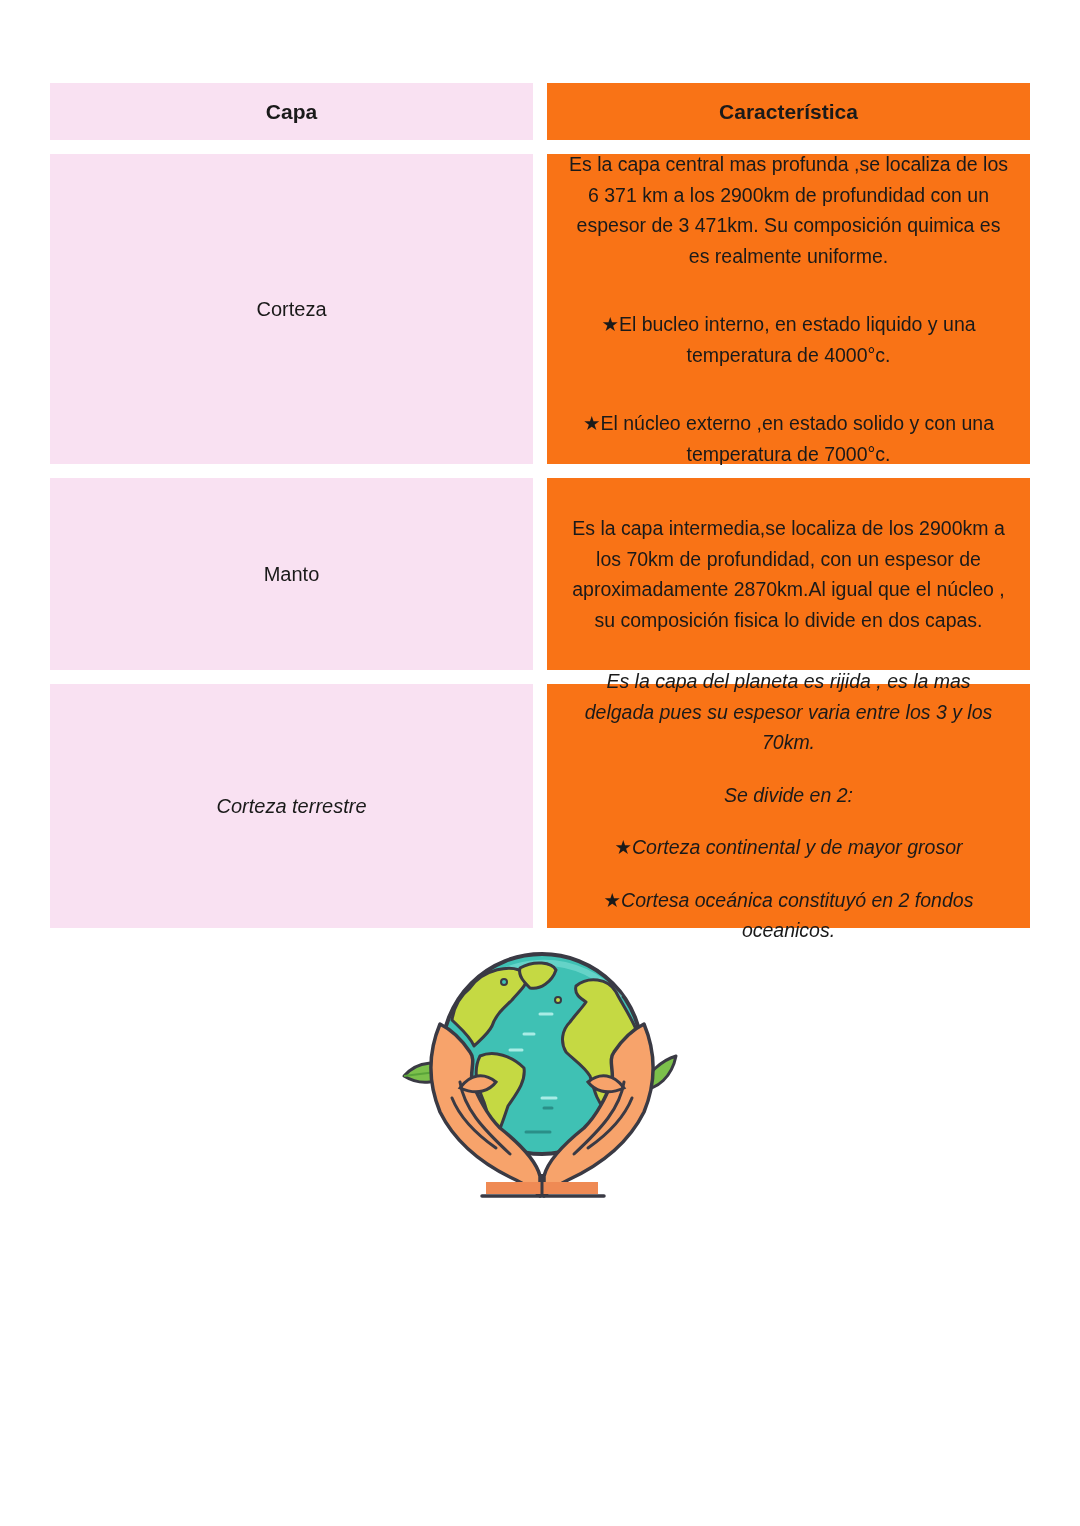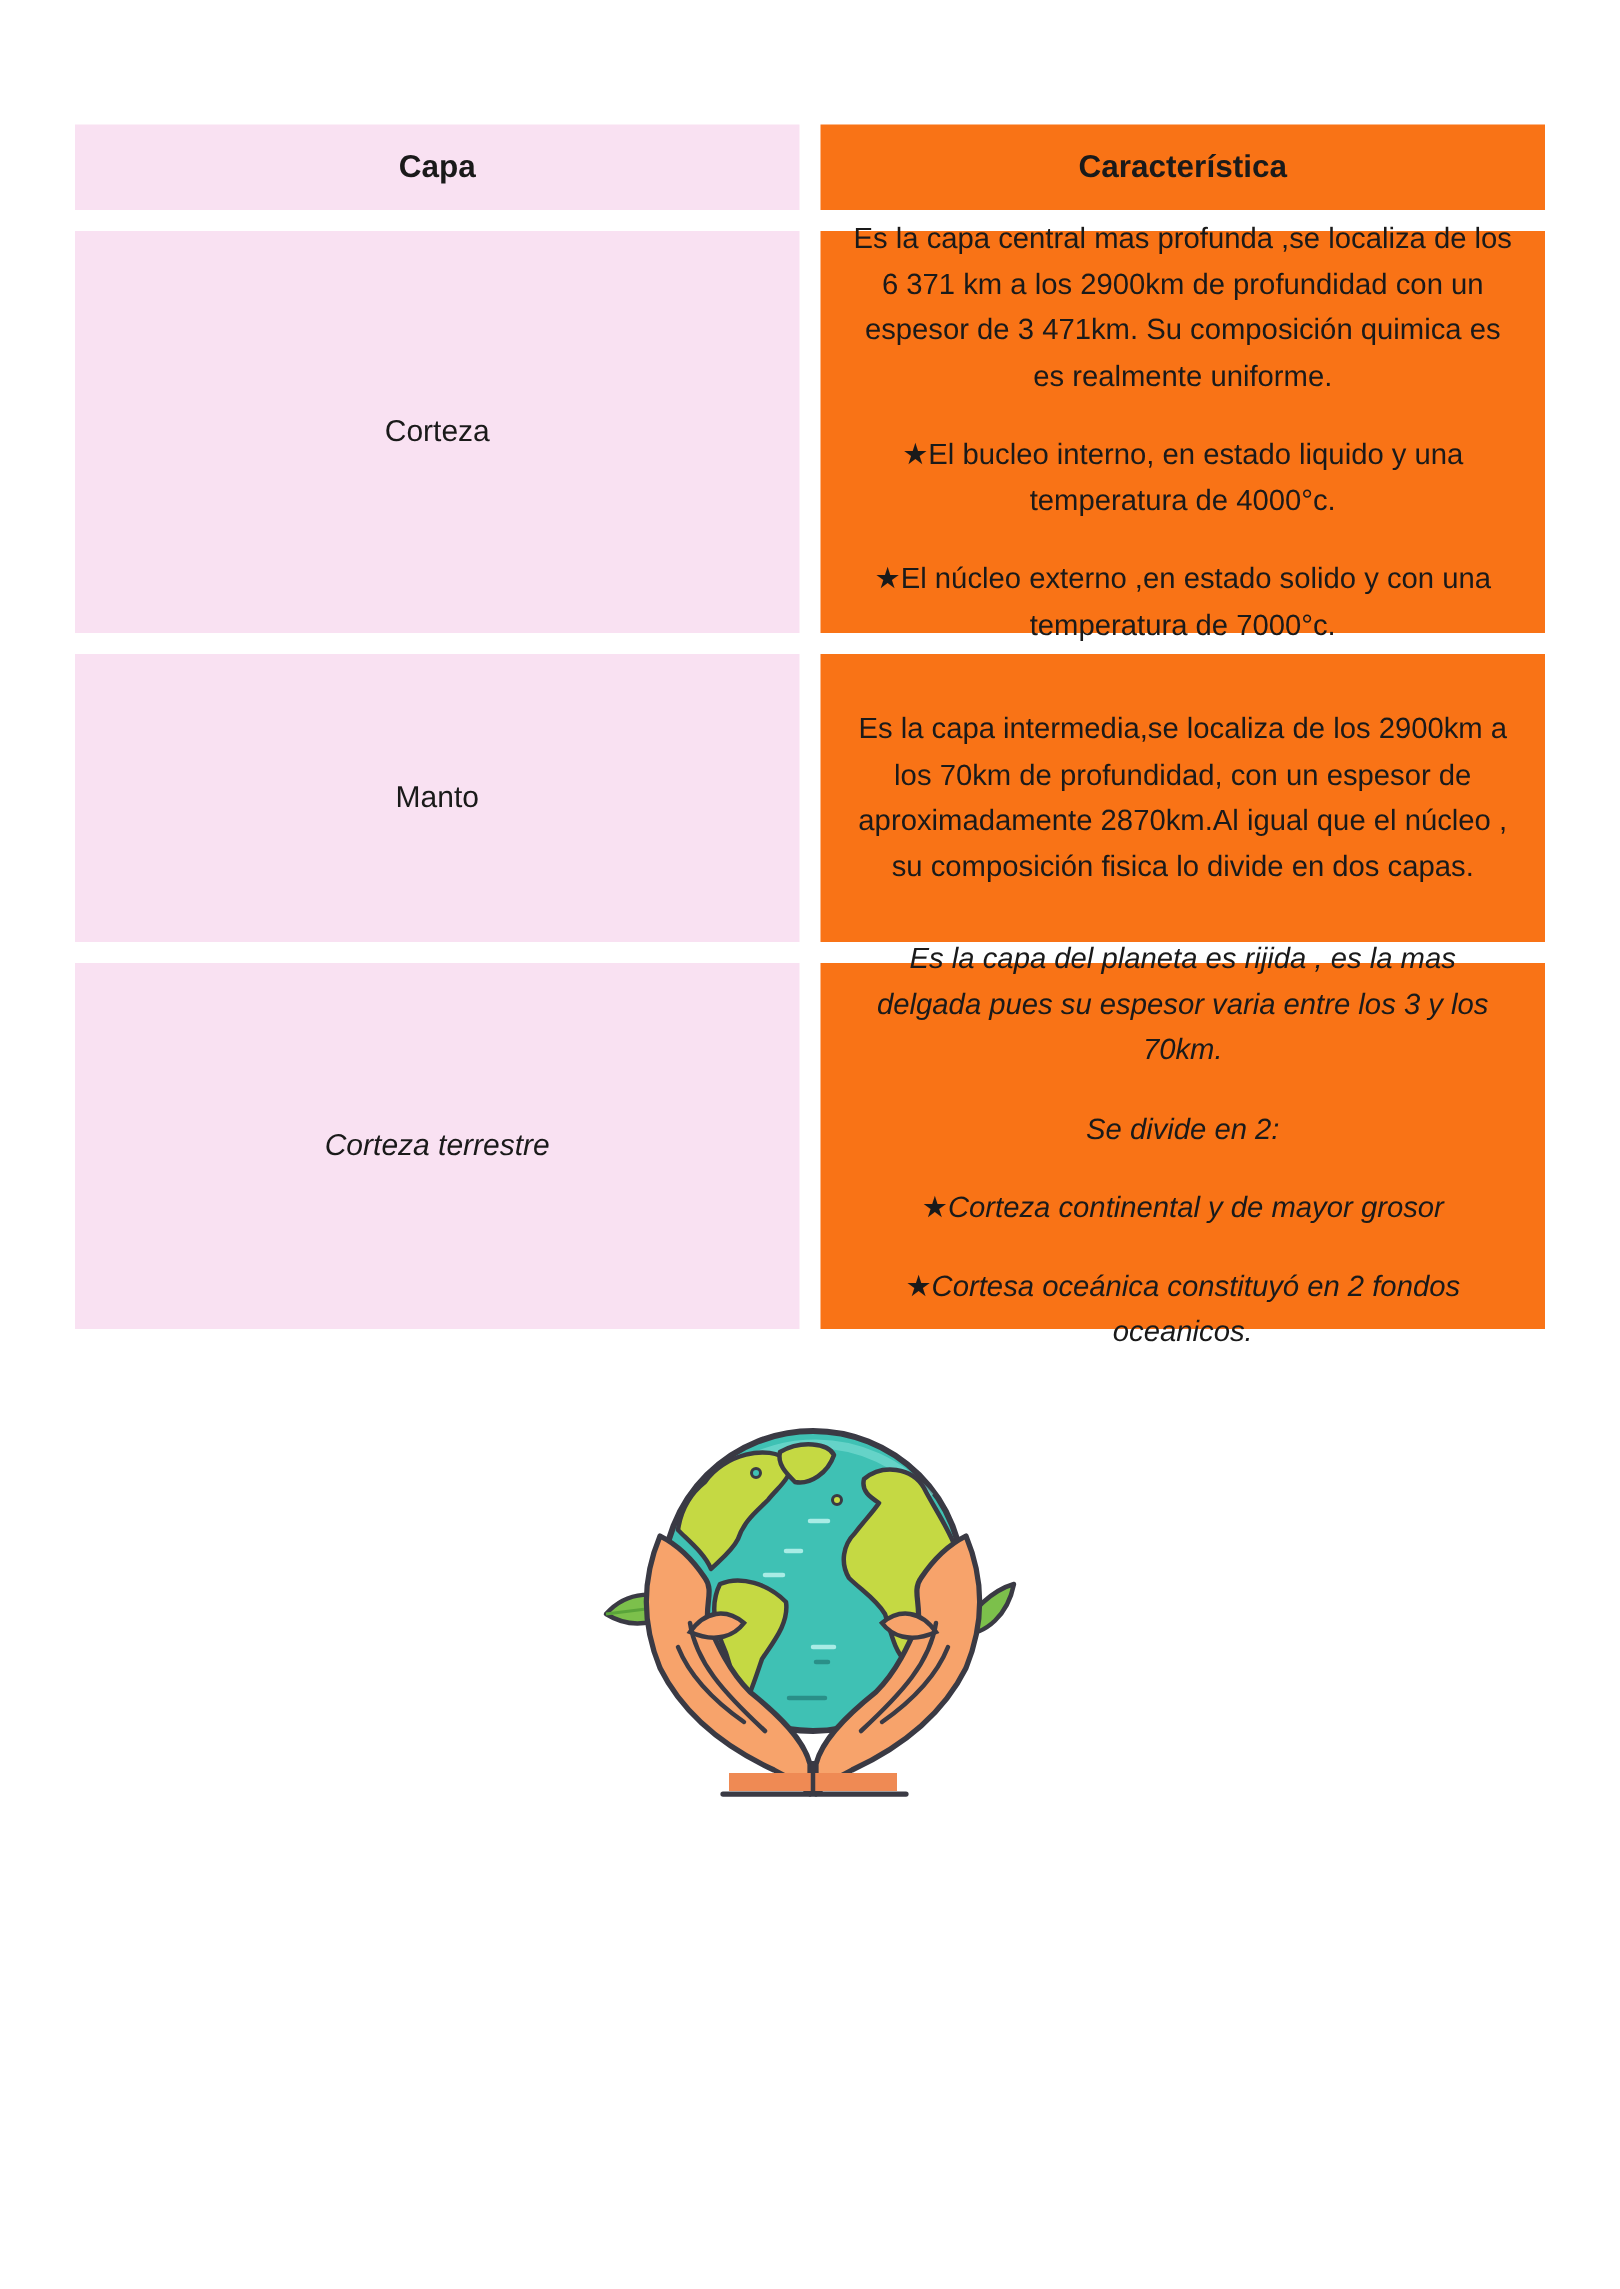--- a/index.html
+++ b/index.html
@@ -53,21 +53,21 @@
       font-size: 20px;
     }
     .desc p {
       margin: 0;
       font-size: 19.5px;
       line-height: 30.5px;
     }
     .desc p + p {
       margin-top: 22px;
     }
-    .row-nucleo .cell { height: 268px; }
+    .row-nucleo .cell { height: 310px; gap: 16px; }
     .row-manto .cell { height: 192px; }
     .row-corteza .cell { height: 244px; font-style: italic; }
 
     .globe-wrap {
       position: absolute;
       left: 400px;
       top: 948px;
       width: 280px;
       height: 255px;
     }

